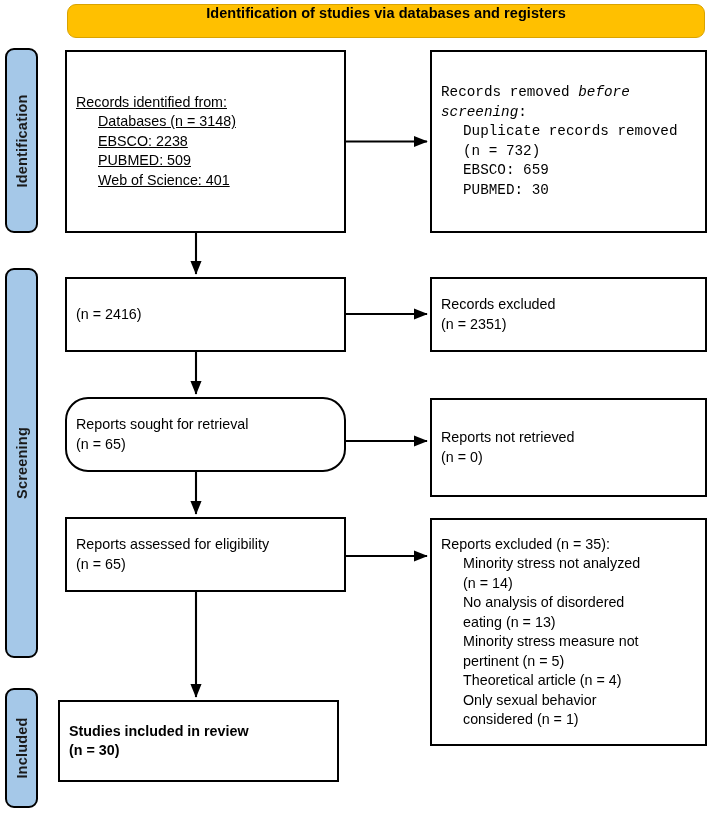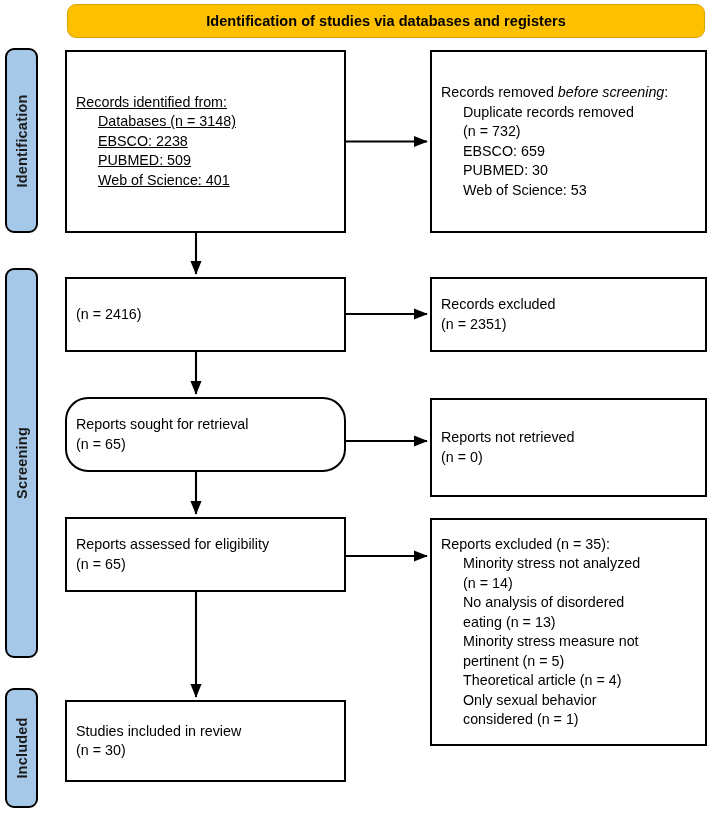--- a/index.html
+++ b/index.html
@@ -25,21 +25,20 @@
     position: absolute;
     left: 67px;
     top: 4px;
     width: 638px;
     height: 34px;
     background: #FFC000;
     border: 1.5px solid #D9A300;
     border-radius: 9px;
     box-sizing: border-box;
     display: flex;
-    align-items: center;
     justify-content: center;
     color: #000000;
     font-size: 14.5px;
     font-weight: bold;
     letter-spacing: 0.05px;
   }
 
   
   .stage-tab {
     position: absolute;
@@ -83,24 +82,24 @@
     white-space: pre-wrap;
   }
   .flow-box .line.indent { padding-left: 22px; }
   .flow-box .line .it { font-style: italic; }
 
   
   #box-identified     { left: 65px; top: 50px;  width: 281px; height: 183px; text-decoration: underline; }
   #box-screened       { left: 65px; top: 277px; width: 281px; height: 75px;  }
   #box-sought         { left: 65px; top: 397px; width: 281px; height: 75px; border-radius: 23px;  }
   #box-assessed       { left: 65px; top: 517px; width: 281px; height: 75px;  }
-  #box-included       { left: 65px; top: 700px; width: 281px; height: 82px; }
-
-  
-  #box-removed        { left: 430px; top: 50px;  width: 277px; height: 183px; }
+  #box-included       { left: 58px; top: 700px; width: 281px; height: 82px; font-weight: bold; }
+
+  
+  #box-removed        { left: 430px; top: 50px;  width: 277px; height: 183px; font-family: Liberation Mono, monospace; }
   #box-excluded-1     { left: 430px; top: 277px; width: 277px; height: 75px;  }
   #box-not-retrieved  { left: 430px; top: 398px; width: 277px; height: 99px;  }
   #box-excluded-2     { left: 430px; top: 518px; width: 277px; height: 228px; }
 
   
   #connectors {
     position: absolute;
     left: 0;
     top: 0;
     width: 710px;
@@ -134,21 +133,20 @@
     <div class="line indent">PUBMED: 509</div>
     <div class="line indent">Web of Science: 401</div>
   </div>
 
   <div class="flow-box" id="box-removed">
     <div class="line"><span>Records removed </span><span class="it">before screening</span><span>:</span></div>
     <div class="line indent">Duplicate records removed</div>
     <div class="line indent">(n = 732)</div>
     <div class="line indent">EBSCO: 659</div>
     <div class="line indent">PUBMED: 30</div>
-    <div class="line indent">Web of Science: 53</div>
   </div>
 
   <div class="flow-box" id="box-screened">
     <div class="line">(n = 2416)</div>
   </div>
 
   <div class="flow-box" id="box-excluded-1">
     <div class="line">Records excluded</div>
     <div class="line">(n = 2351)</div>
   </div>

